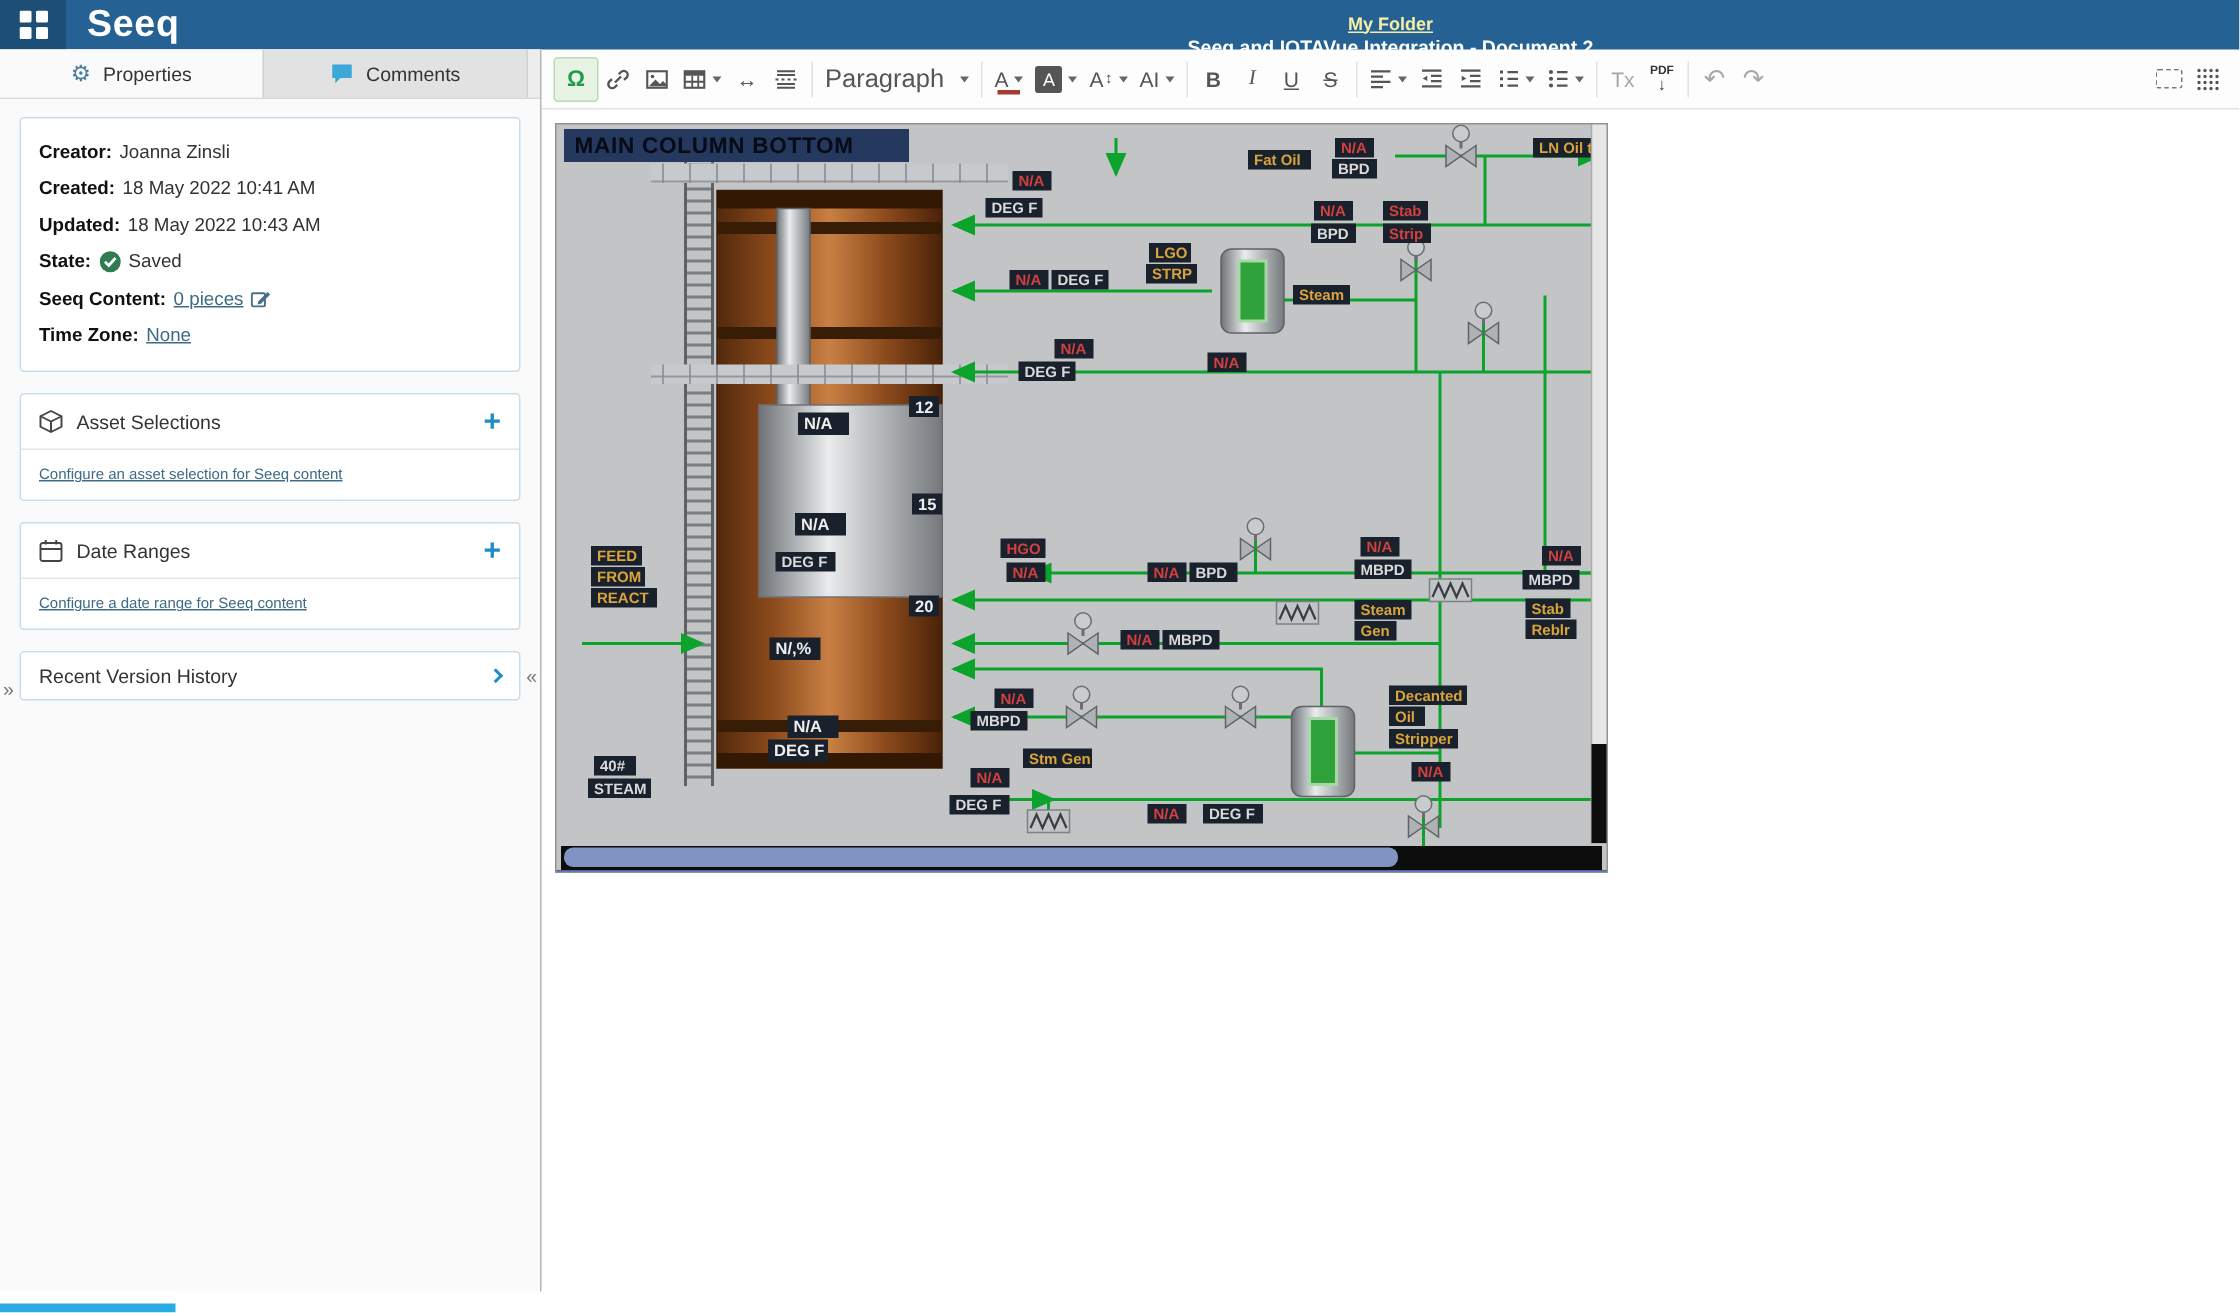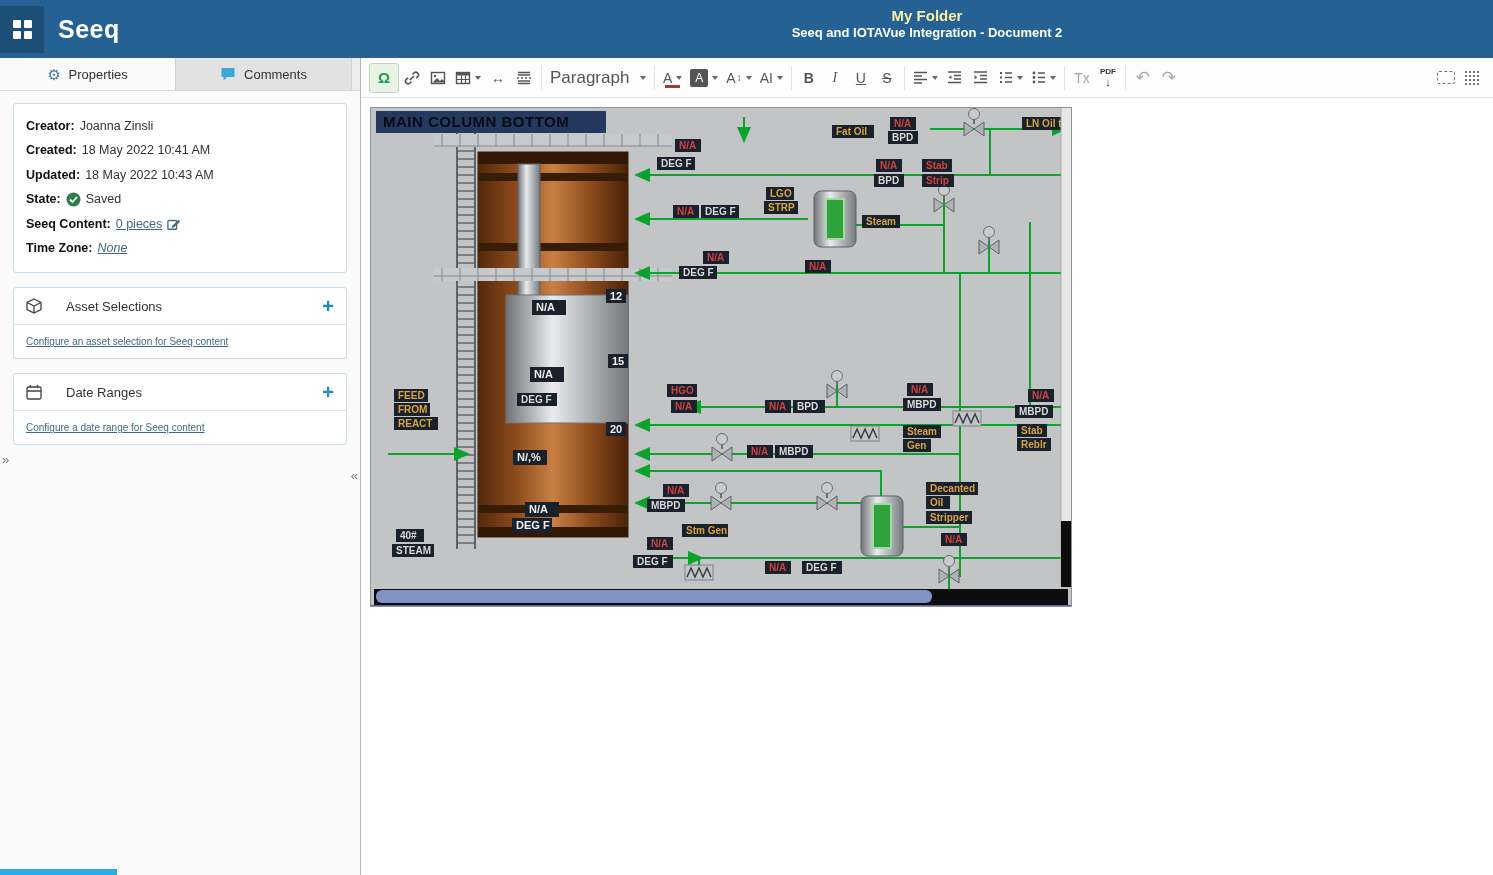--- a/index.html
+++ b/index.html
@@ -1,43 +1,43 @@
 <!DOCTYPE html>
 <html><head>
 <meta charset="utf-8">
 <style>
   *{box-sizing:border-box;margin:0;padding:0}
   body{width:1493px;height:875px;font-family:"Liberation Sans",sans-serif;overflow:hidden;background:#fff;position:relative}
 
   
-  .topbar{height:58px;background:#256293;display:flex;align-items:center;position:relative}
+  .topbar{height:33px;background:#256293;display:flex;align-items:center;position:relative}
   .appbox{width:44px;height:47px;background:#1C4E76;display:flex;align-items:center;justify-content:center;cursor:pointer;border:none}
   .brand{color:#fff;font-size:25px;font-weight:bold;margin-left:14px;letter-spacing:.5px;cursor:pointer}
   .topcenter{position:absolute;left:361px;right:0;top:0;height:47px;display:flex;flex-direction:column;align-items:center;justify-content:center;gap:1px}
-  .crumb{color:#F7EFA8;font-size:15px;font-weight:bold;cursor:pointer}
+  .crumb{color:#F7EFA8;font-size:12px;font-weight:bold;text-decoration:underline;cursor:pointer}
   .doctitle{color:#fff;font-size:13px;font-weight:bold}
 
   
   .main{display:flex;height:828px}
   aside{width:361px;min-width:361px;background:#FAFAFA;border-right:1px solid #B5B5B5;position:relative}
   .tabs{display:flex;height:33px;background:#EDEDED;border-bottom:1px solid #D8D8D8}
   .tab{width:176px;display:flex;align-items:center;justify-content:center;gap:8px;font-size:13px;color:#333;cursor:pointer;background:#E2E2E2;border-right:1px solid #D0D0D0}
   .tab.active{background:#FAFAFA}
   .gearg{color:#4A7FA0;font-size:15px;line-height:1}
 
   .panel{padding:12px 13px}
   .box{background:#fff;border:1px solid #C9DDE9;border-radius:3px;margin-bottom:14px}
   .docbox{padding:10px 12px 12px}
   .dtrow{display:flex;align-items:center;gap:9px;margin-bottom:8px}
   .dtitle{color:#31566B;font-size:16px}
   .frow{font-size:12.5px;color:#333;line-height:1.95;display:flex;align-items:center;gap:5px}
   .flab{font-weight:bold;color:#111}
   a.slink{color:#3E6B85;text-decoration:underline;cursor:pointer}
-  .italic{font-style:italic}
-  .bhead{display:flex;align-items:center;gap:24px;padding:8px 12px;border-bottom:1px solid #E4E4E4;font-size:13px;color:#333}
+  .italic{}
+  .bhead{display:flex;align-items:center;gap:9px;padding:8px 12px;border-bottom:1px solid #E4E4E4;font-size:13px;color:#333}
   .plus{margin-left:auto;color:#1F8CC6;font-size:20px;font-weight:bold;line-height:1;cursor:pointer;background:none;border:none;font-family:inherit}
   .blink{padding:11px 12px;font-size:10px}
   .vbox{display:flex;align-items:center;padding:8px 12px;font-size:13px;color:#333;cursor:pointer}
   .chevr{margin-left:auto;width:7px;height:7px;border-top:2px solid #1F8CC6;border-right:2px solid #1F8CC6;transform:rotate(45deg)}
 
   
   .editor{flex:1;background:#fff;display:flex;flex-direction:column}
   .toolbar{height:40px;border-bottom:1px solid #E2E2E2;display:flex;align-items:center;padding:0 8px;background:#FDFDFD}
   .tb{height:30px;min-width:26px;padding:0 4px;display:flex;align-items:center;justify-content:center;border:none;background:transparent;border-radius:3px;color:#555;font-size:14px;cursor:pointer;font-family:inherit}
   .tb svg{display:block}
@@ -158,20 +158,24 @@
           <svg width="16" height="16" viewBox="0 0 16 16">
             <rect x="1" y="3" width="14" height="12" rx="1.5" fill="none" stroke="#444" stroke-width="1.3"></rect>
             <path d="M1 7 H15 M4.5 1 V4 M11.5 1 V4" stroke="#444" stroke-width="1.3" fill="none"></path>
           </svg>
           <span>Date Ranges</span>
           <button class="plus">+</button>
         </div>
         <div class="blink"><a class="slink">Configure a date range for Seeq content</a></div>
       </div>
 
+      <div class="box vbox">
+        <span>Recent Version History</span>
+        <span class="chevr"></span>
+      </div>
     </div>
 
     <button class="collapse-r">«</button>
   </aside>
 
   <section class="editor">
     <div class="toolbar">
       <button class="tb omega">Ω</button>
       <button class="tb">
         <svg width="16" height="16" viewBox="0 0 16 16" stroke="#555" stroke-width="1.6" fill="none">

